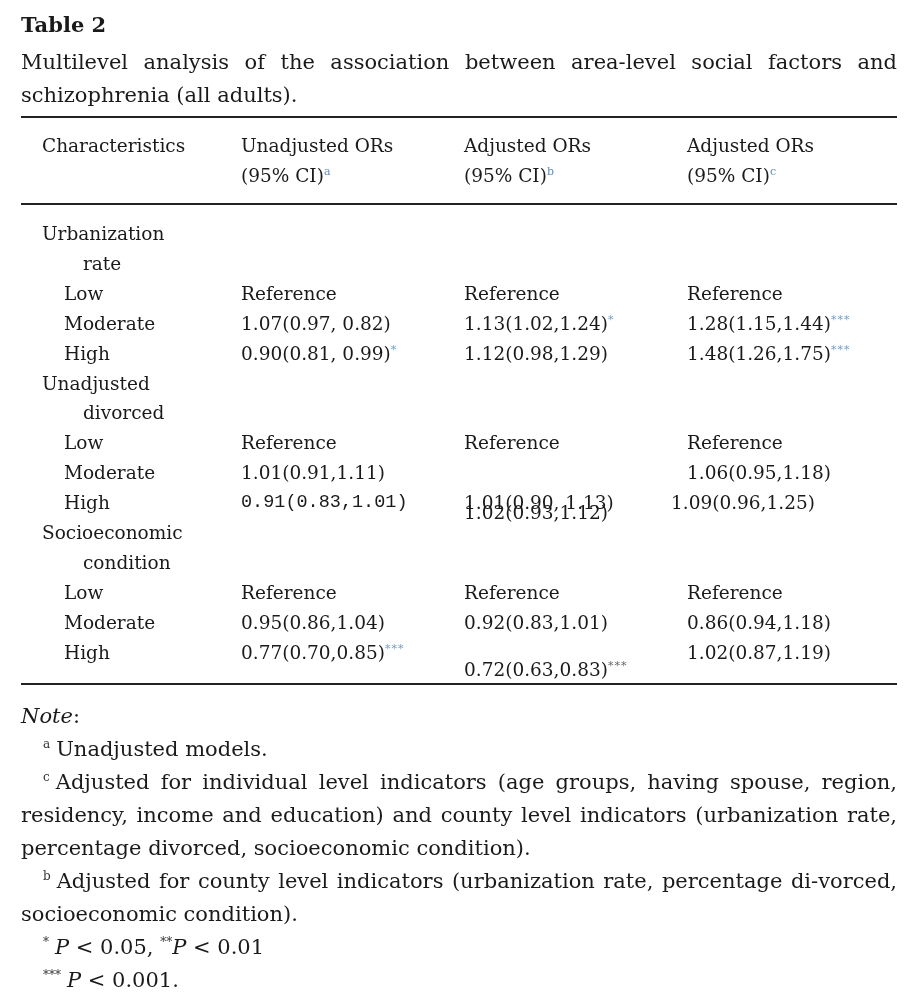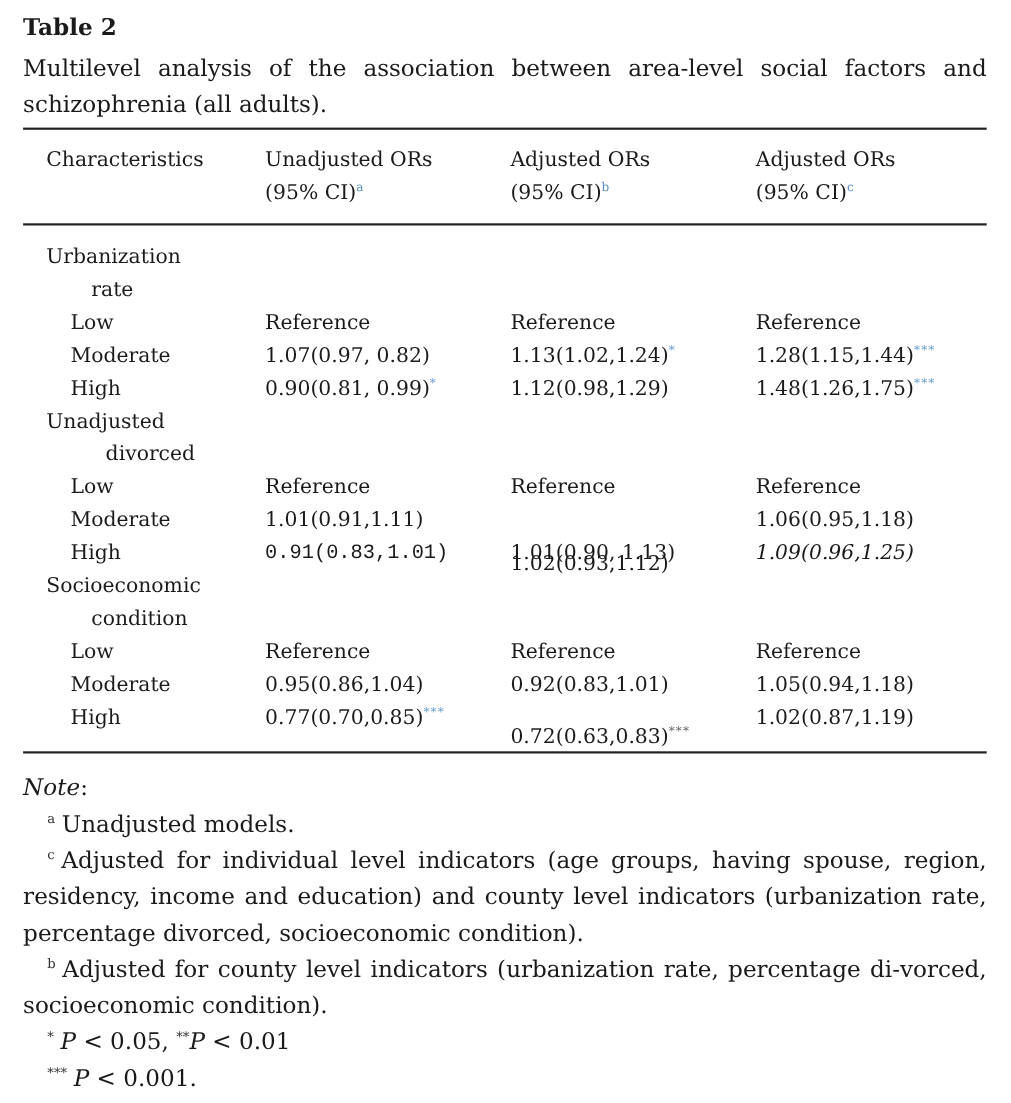--- a/index.html
+++ b/index.html
@@ -64,49 +64,49 @@
   <div class="td" style="left:220px; top:309px;">1.07(0.97, 0.82)</div>
   <div class="td" style="left:443px; top:309px;"><span>1.13(1.02,1.24)</span><span class="sig">*</span></div>
   <div class="td" style="left:666px; top:309px;"><span>1.28(1.15,1.44)</span><span class="sig">***</span></div>
 
   <div class="td" style="left:43px; top:339px;">High</div>
   <div class="td" style="left:220px; top:339px;"><span>0.90(0.81, 0.99)</span><span class="sig">*</span></div>
   <div class="td" style="left:443px; top:339px;">1.12(0.98,1.29)</div>
   <div class="td" style="left:666px; top:339px;"><span>1.48(1.26,1.75)</span><span class="sig">***</span></div>
 
   <div class="td" style="left:21px; top:369px;">Unadjusted</div>
-  <div class="td" style="left:75px; top:398px;">divorced</div>
+  <div class="td" style="left:62px; top:398px;">divorced</div>
 
   <div class="td" style="left:43px; top:428px;">Low</div>
   <div class="td" style="left:220px; top:428px;">Reference</div>
   <div class="td" style="left:443px; top:428px;">Reference</div>
   <div class="td" style="left:666px; top:428px;">Reference</div>
 
   <div class="td" style="left:43px; top:458px;">Moderate</div>
   <div class="td" style="left:220px; top:458px;">1.01(0.91,1.11)</div>
   <div class="td" style="left:443px; top:458px;margin-top:40px;">1.02(0.93,1.12)</div>
   <div class="td" style="left:666px; top:458px;">1.06(0.95,1.18)</div>
 
   <div class="td" style="left:43px; top:488px;">High</div>
   <div class="td" style="left:220px; top:488px;font-family:Liberation Mono, monospace;">0.91(0.83,1.01)</div>
   <div class="td" style="left:443px; top:488px;">1.01(0.90, 1.13)</div>
-  <div class="td" style="left:666px; top:488px;font-style:italic;">1.09(0.96,1.25)</div>
+  <div class="td" style="left:650px; top:488px;">1.09(0.96,1.25)</div>
 
   <div class="td" style="left:21px; top:518px;">Socioeconomic</div>
   <div class="td" style="left:62px; top:548px;">condition</div>
 
   <div class="td" style="left:43px; top:578px;">Low</div>
   <div class="td" style="left:220px; top:578px;">Reference</div>
   <div class="td" style="left:443px; top:578px;">Reference</div>
   <div class="td" style="left:666px; top:578px;">Reference</div>
 
   <div class="td" style="left:43px; top:608px;">Moderate</div>
   <div class="td" style="left:220px; top:608px;">0.95(0.86,1.04)</div>
   <div class="td" style="left:443px; top:608px;">0.92(0.83,1.01)</div>
-  <div class="td" style="left:666px; top:608px;">1.05(0.94,1.18)</div>
+  <div class="td" style="left:666px; top:608px;">0.86(0.94,1.18)</div>
 
   <div class="td" style="left:43px; top:638px;">High</div>
   <div class="td" style="left:220px; top:638px;"><span>0.77(0.70,0.85)</span><span class="sig">***</span></div>
   <div class="td" style="left:443px; top:655px;"><span>0.72(0.63,0.83)</span><span class="sig dark">***</span></div>
   <div class="td" style="left:666px; top:638px;">1.02(0.87,1.19)</div>
 
   <div class="rule" style="top:683px;"></div>
 
   <div class="notes">
     <div><span class="em">Note</span><span>:</span></div>

